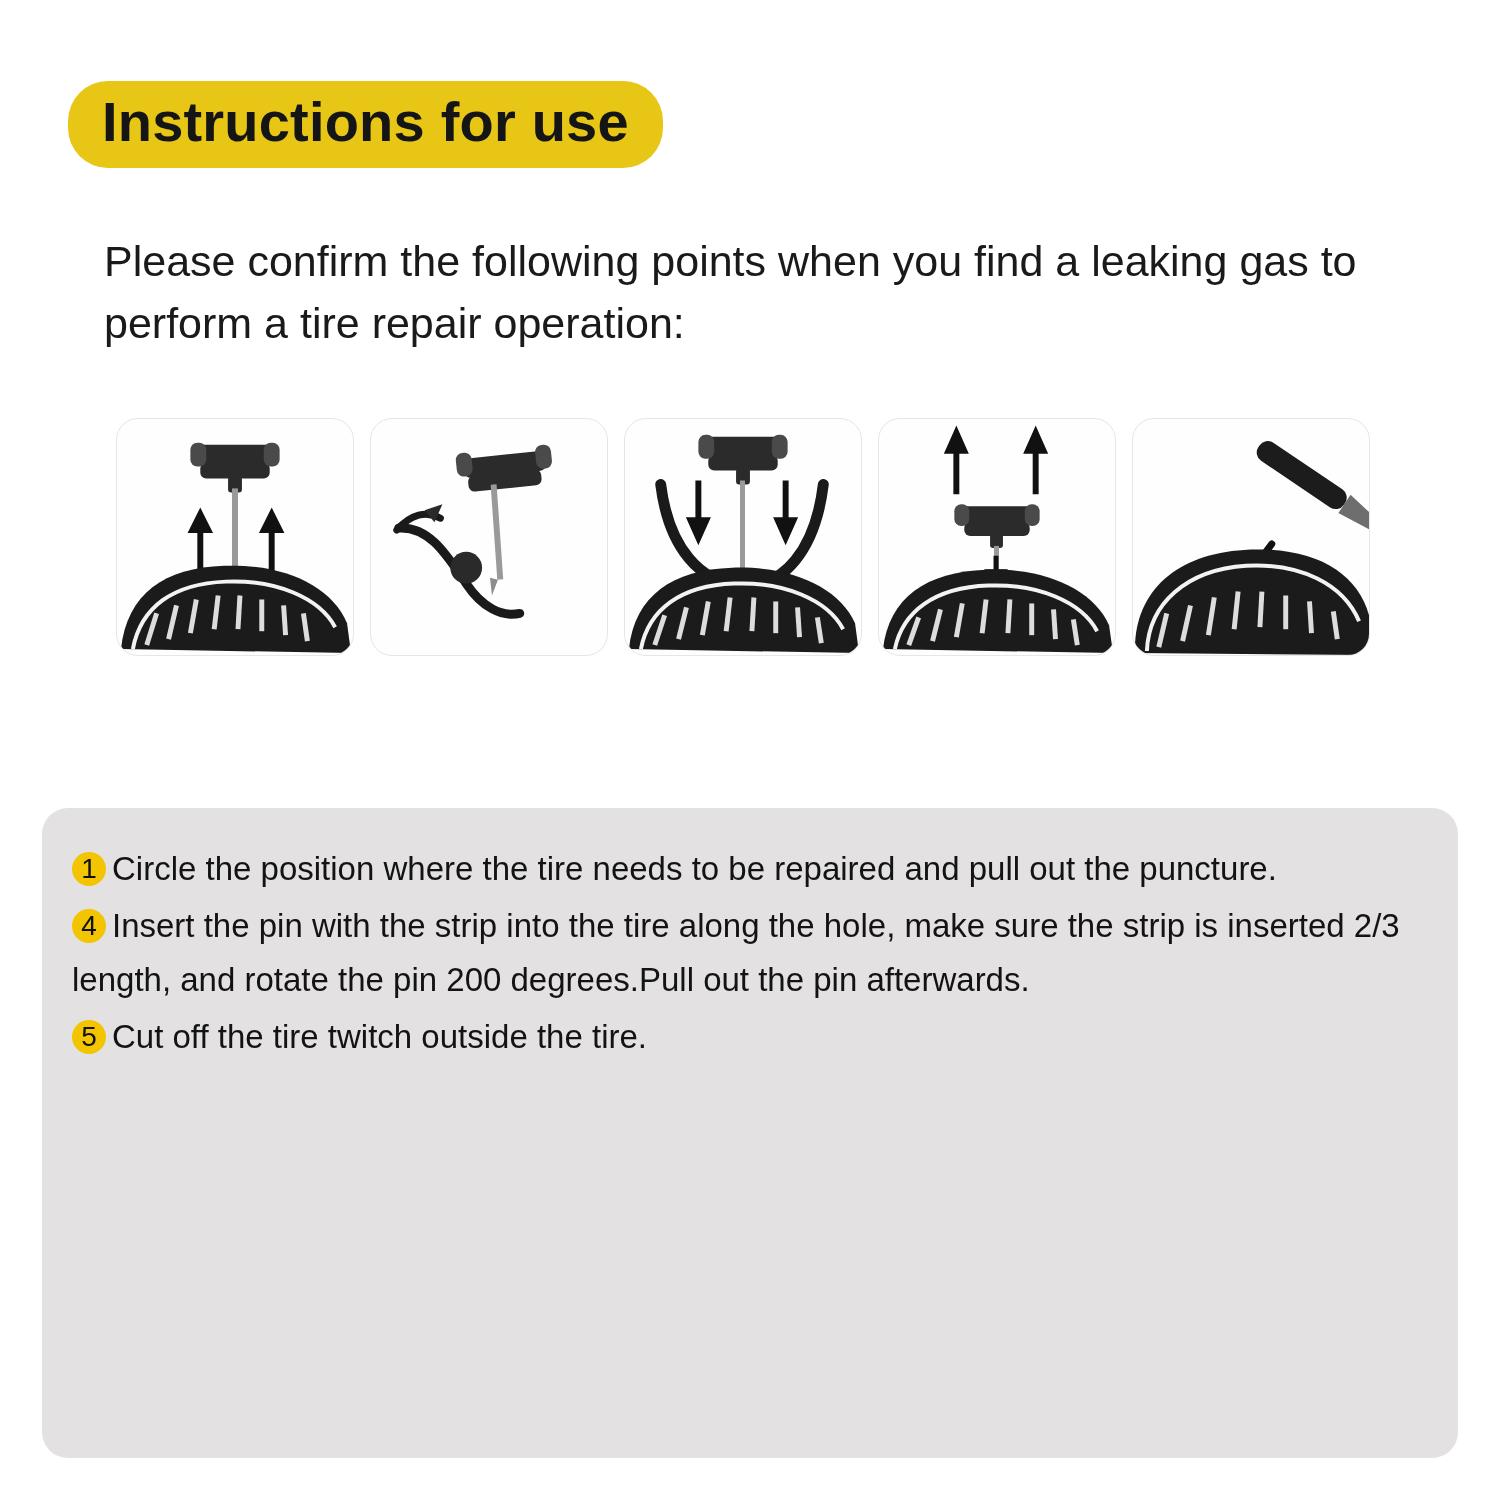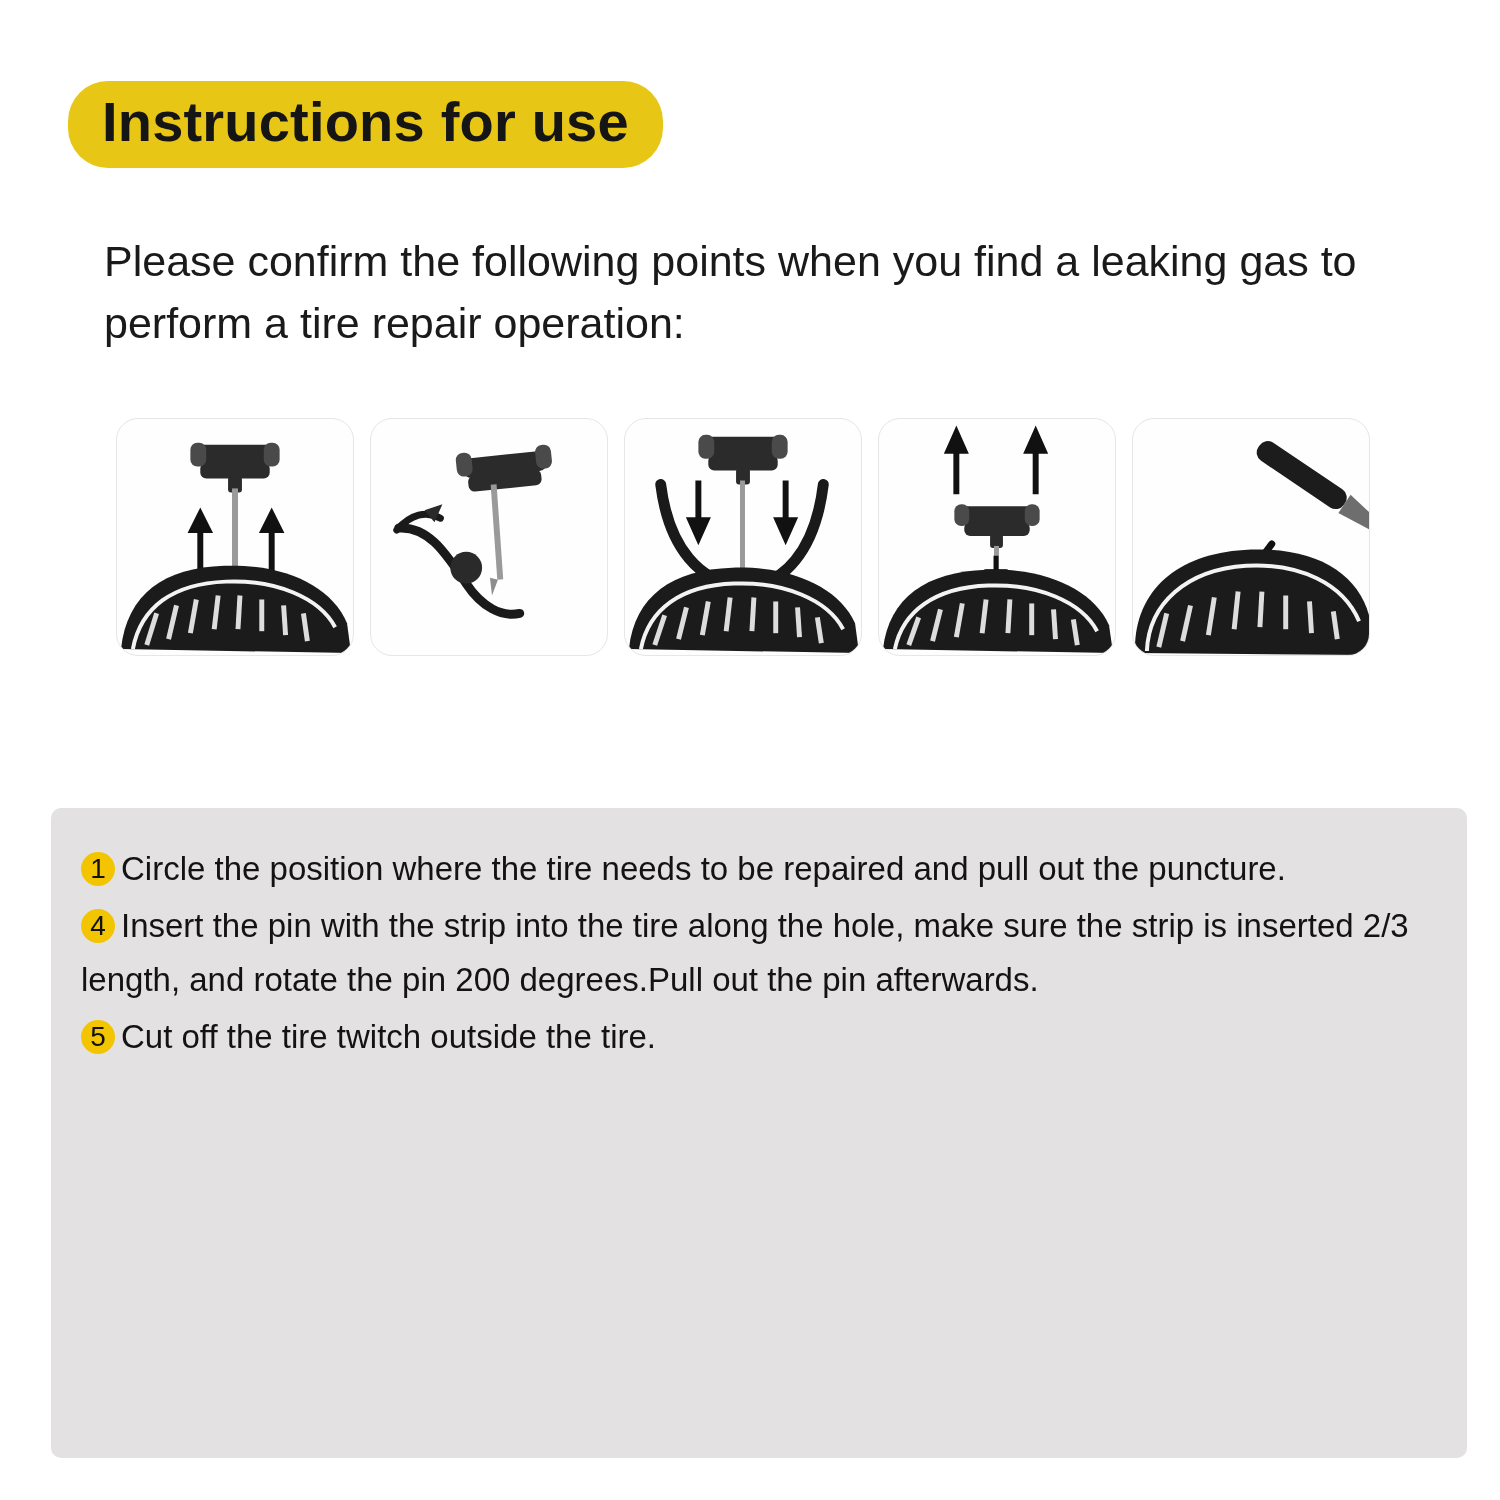--- a/index.html
+++ b/index.html
@@ -80,24 +80,23 @@
   }
 
   
   .panel {
     position: absolute;
     left: 42px;
     top: 808px;
     width: 1416px;
     height: 650px;
     background: #e3e1e1;
-    border-radius: 10px;
+    border-radius: 26px;
     box-sizing: border-box;
     padding: 34px 30px 20px 30px;
-    margin-left: 9px;
   }
   .list {
     margin: 0;
     padding: 0;
     list-style: none;
   }
   .list li {
     display: block;
     font-size: 33px;
     line-height: 1.62;

